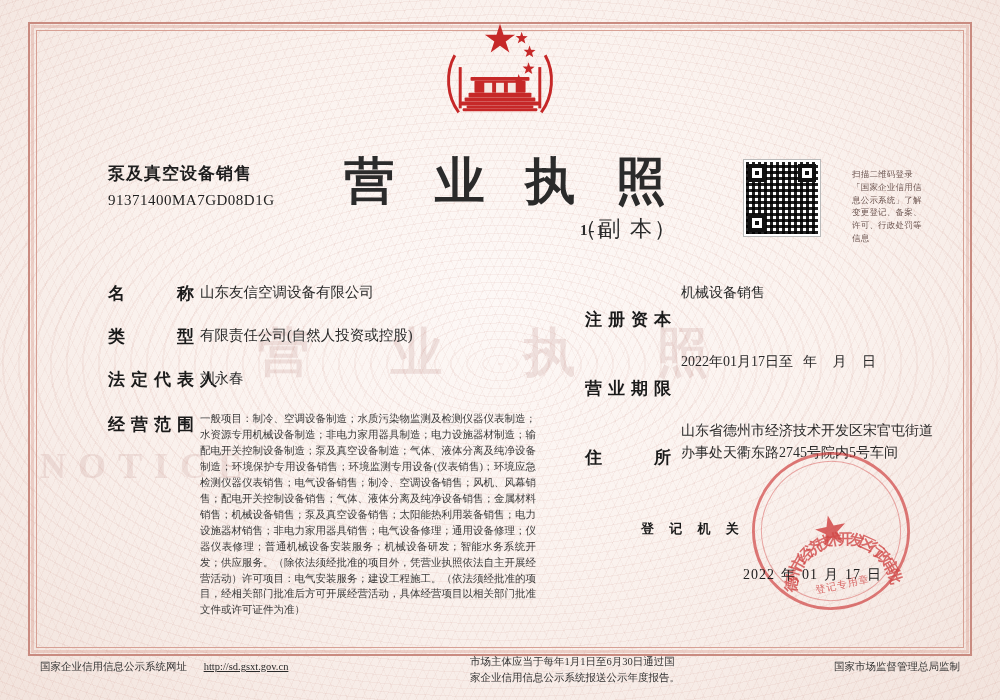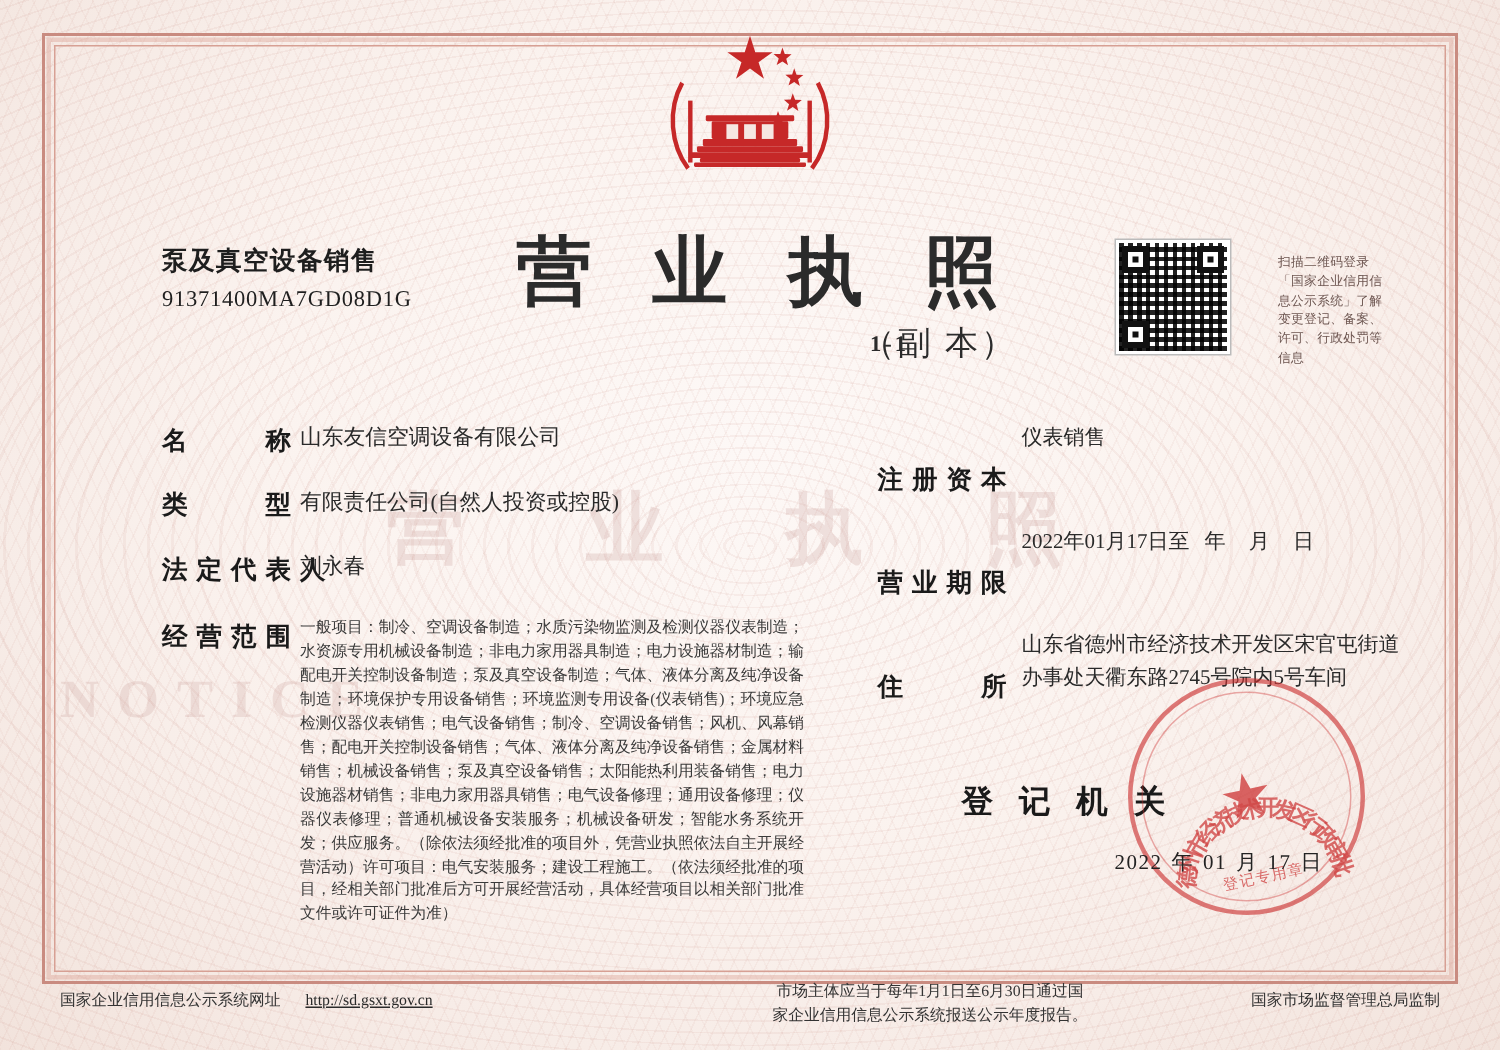--- a/index.html
+++ b/index.html
@@ -258,21 +258,21 @@
 
   
   .authority {
     position: absolute;
     left: 585px;
     top: 520px;
     display: flex;
     align-items: center;
   }
   .authority .lbl {
-    font-size: 21px;
+    font-size: 13px;
     font-weight: bold;
     letter-spacing: 6px;
     color: #1a1a1a;
     padding-left: 56px;
   }
   .issue-date {
     position: absolute;
     left: 740px;
     top: 566px;
     font-size: 14px;
@@ -352,21 +352,21 @@
   .footer .f-url {
     margin-left: 14px;
     text-decoration: underline;
     color: #2a2a2a;
   }
   .footer .f-center {
     position: absolute;
     left: 470px;
     top: 0;
     width: 300px;
-    text-align: center;
+    text-align: left;
     line-height: 1.5;
   }
   .footer .f-right {
     position: absolute;
     right: 40px;
     top: 6px;
     white-space: nowrap;
   }
 </style>
 </head>
@@ -444,21 +444,21 @@
     </div>
     <div class="row scope">
       <div class="lbl">经营范围</div>
       <div class="val">一般项目：制冷、空调设备制造；水质污染物监测及检测仪器仪表制造；水资源专用机械设备制造；非电力家用器具制造；电力设施器材制造；输配电开关控制设备制造；泵及真空设备制造；气体、液体分离及纯净设备制造；环境保护专用设备销售；环境监测专用设备(仪表销售)；环境应急检测仪器仪表销售；电气设备销售；制冷、空调设备销售；风机、风幕销售；配电开关控制设备销售；气体、液体分离及纯净设备销售；金属材料销售；机械设备销售；泵及真空设备销售；太阳能热利用装备销售；电力设施器材销售；非电力家用器具销售；电气设备修理；通用设备修理；仪器仪表修理；普通机械设备安装服务；机械设备研发；智能水务系统开发；供应服务。（除依法须经批准的项目外，凭营业执照依法自主开展经营活动）许可项目：电气安装服务；建设工程施工。（依法须经批准的项目，经相关部门批准后方可开展经营活动，具体经营项目以相关部门批准文件或许可证件为准）</div>
     </div>
   </div>
 
   <div class="fields-right">
     <div class="row">
       <div class="lbl">注册资本</div>
-      <div class="val">仪表销售</div>
+      <div class="val">机械设备销售</div>
     </div>
     <div class="row">
       <div class="lbl">营业期限</div>
       <div class="val">2022年01月17日至</div>
       <div class="val term-extra">年  月  日</div>
     </div>
     <div class="row addr">
       <div class="lbl">住　　所</div>
       <div class="val">山东省德州市经济技术开发区宋官屯街道办事处天衢东路2745号院内5号车间</div>
     </div>

